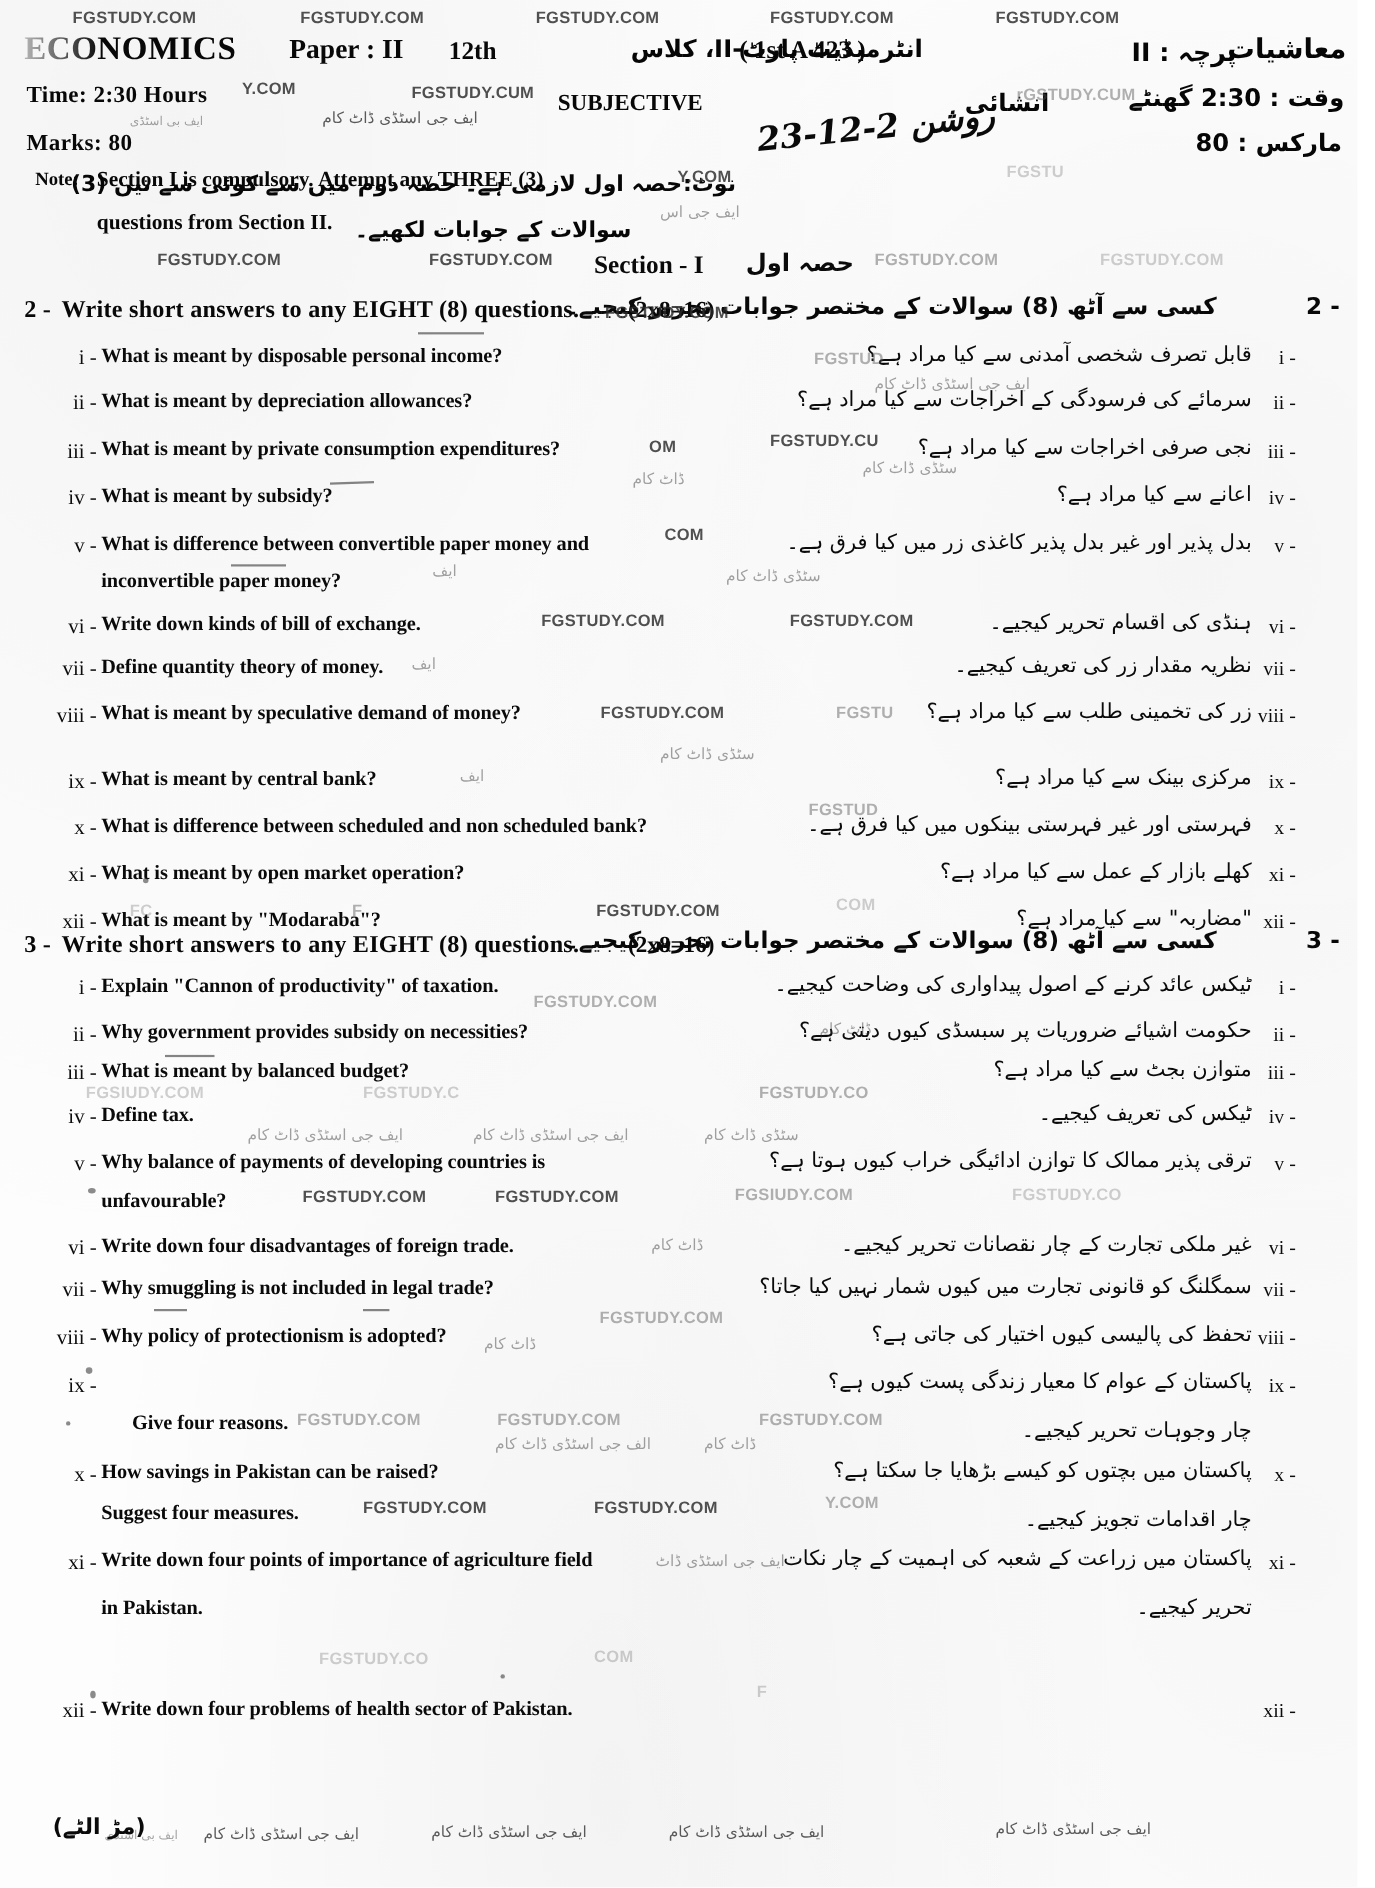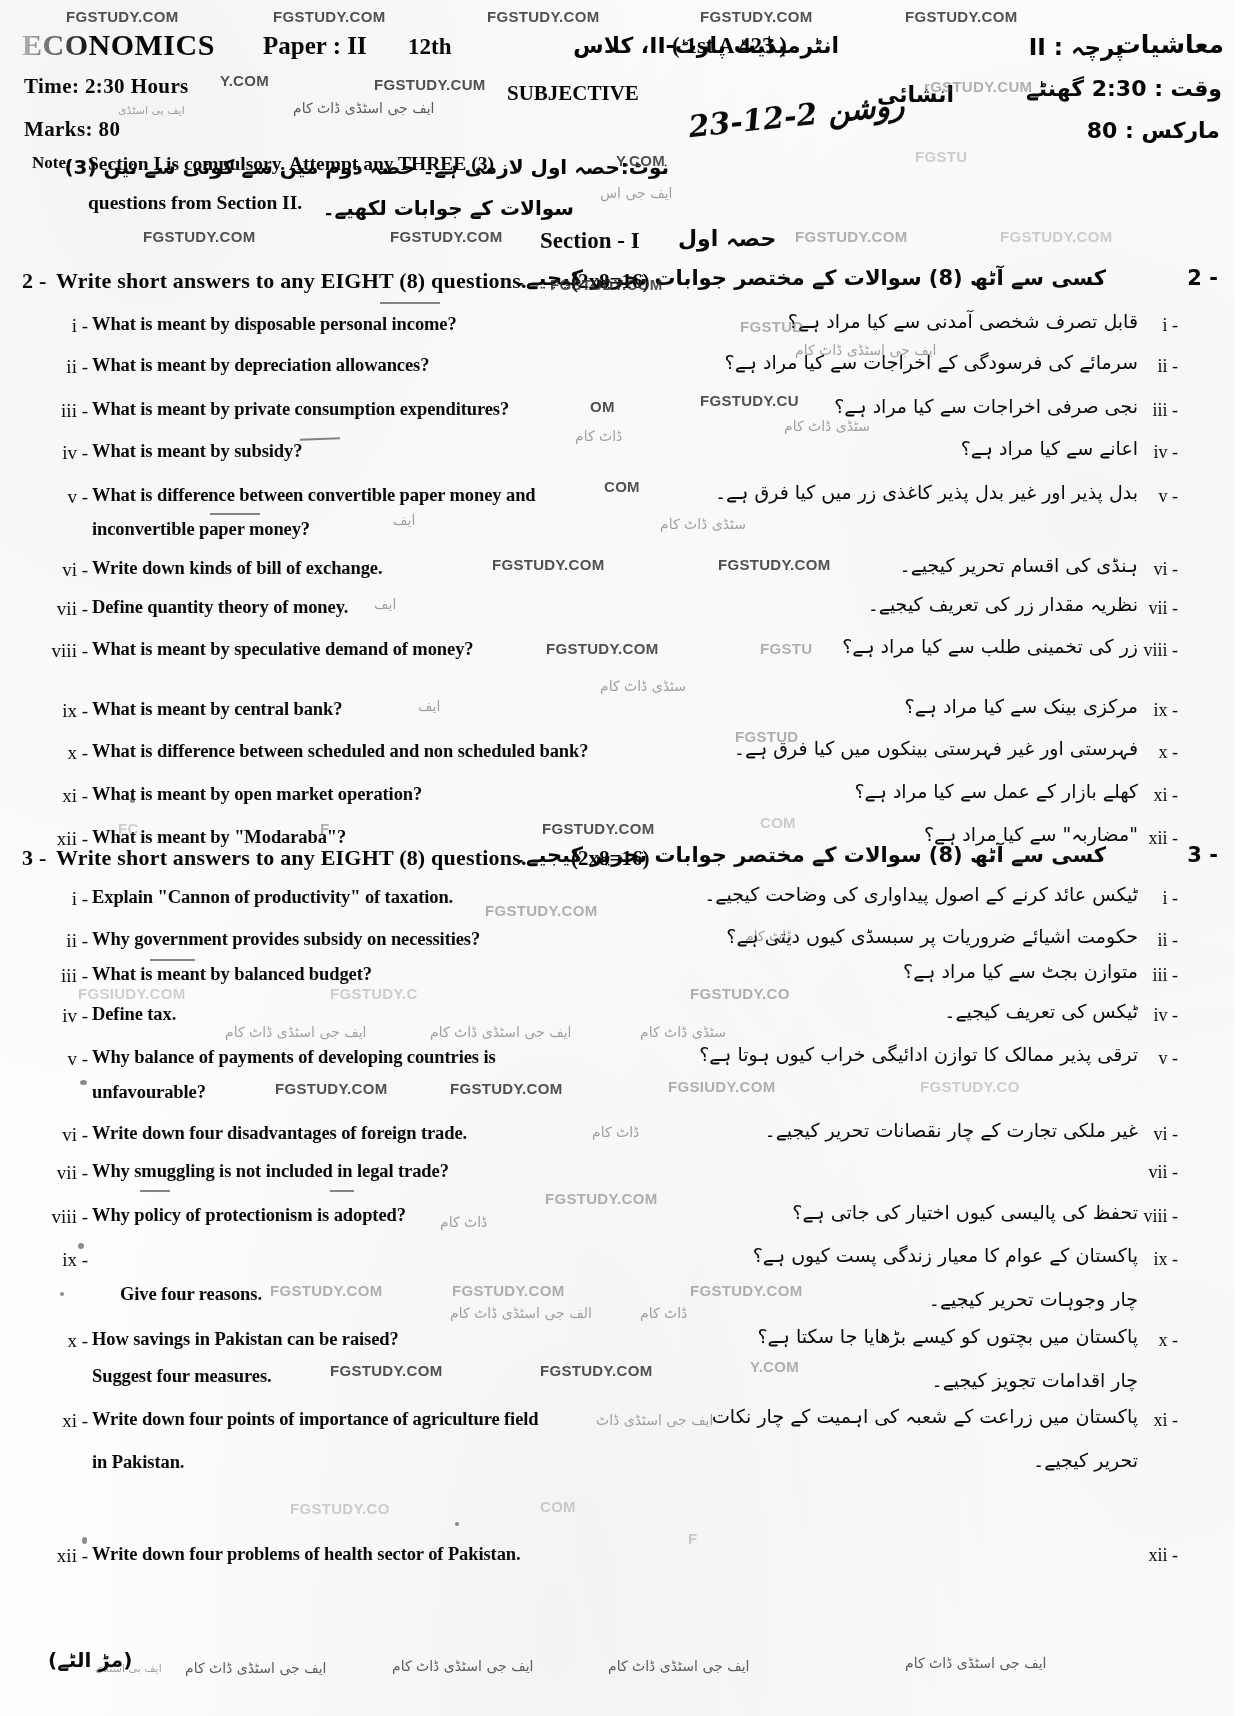--- a/index.html
+++ b/index.html
@@ -387,20 +387,21 @@
   <div class="qtext-ur" style="right:96px; top:1043px;">ترقی پذیر ممالک کا توازن ادائیگی خراب کیوں ہوتا ہے؟</div>
 
   <div class="roman" style="left:20px; top:1124px; width:68px;">vi -</div>
   <div class="qtext" style="left:92px; top:1123px;">Write down four disadvantages of foreign trade.</div>
   <div class="roman-ur" style="right:56px; top:1124px;">vi -</div>
   <div class="qtext-ur" style="right:96px; top:1119px;">غیر ملکی تجارت کے چار نقصانات تحریر کیجیے۔</div>
 
   <div class="roman" style="left:20px; top:1162px; width:68px;">vii -</div>
   <div class="qtext" style="left:92px; top:1161px;">Why smuggling is not included in legal trade?</div>
   <div class="roman-ur" style="right:56px; top:1162px;">vii -</div>
+  <div class="qtext-ur" style="right:96px; top:1157px;">سمگلنگ کو قانونی تجارت میں کیوں شمار نہیں کیا جاتا؟</div>
 
   <div class="roman" style="left:20px; top:1206px; width:68px;">viii -</div>
   <div class="qtext" style="left:92px; top:1205px;">Why policy of protectionism is adopted?</div>
   <div class="roman-ur" style="right:56px; top:1206px;">viii -</div>
   <div class="qtext-ur" style="right:96px; top:1201px;">تحفظ کی پالیسی کیوں اختیار کی جاتی ہے؟</div>
 
   <div class="roman" style="left:20px; top:1249px; width:68px;">ix -</div>
   <div class="qtext" style="left:92px; top:1284px;margin-left:28px;">Give four reasons.</div>
   <div class="roman-ur" style="right:56px; top:1249px;">ix -</div>
   <div class="qtext-ur" style="right:96px; top:1244px;">پاکستان کے عوام کا معیار زندگی پست کیوں ہے؟</div>

